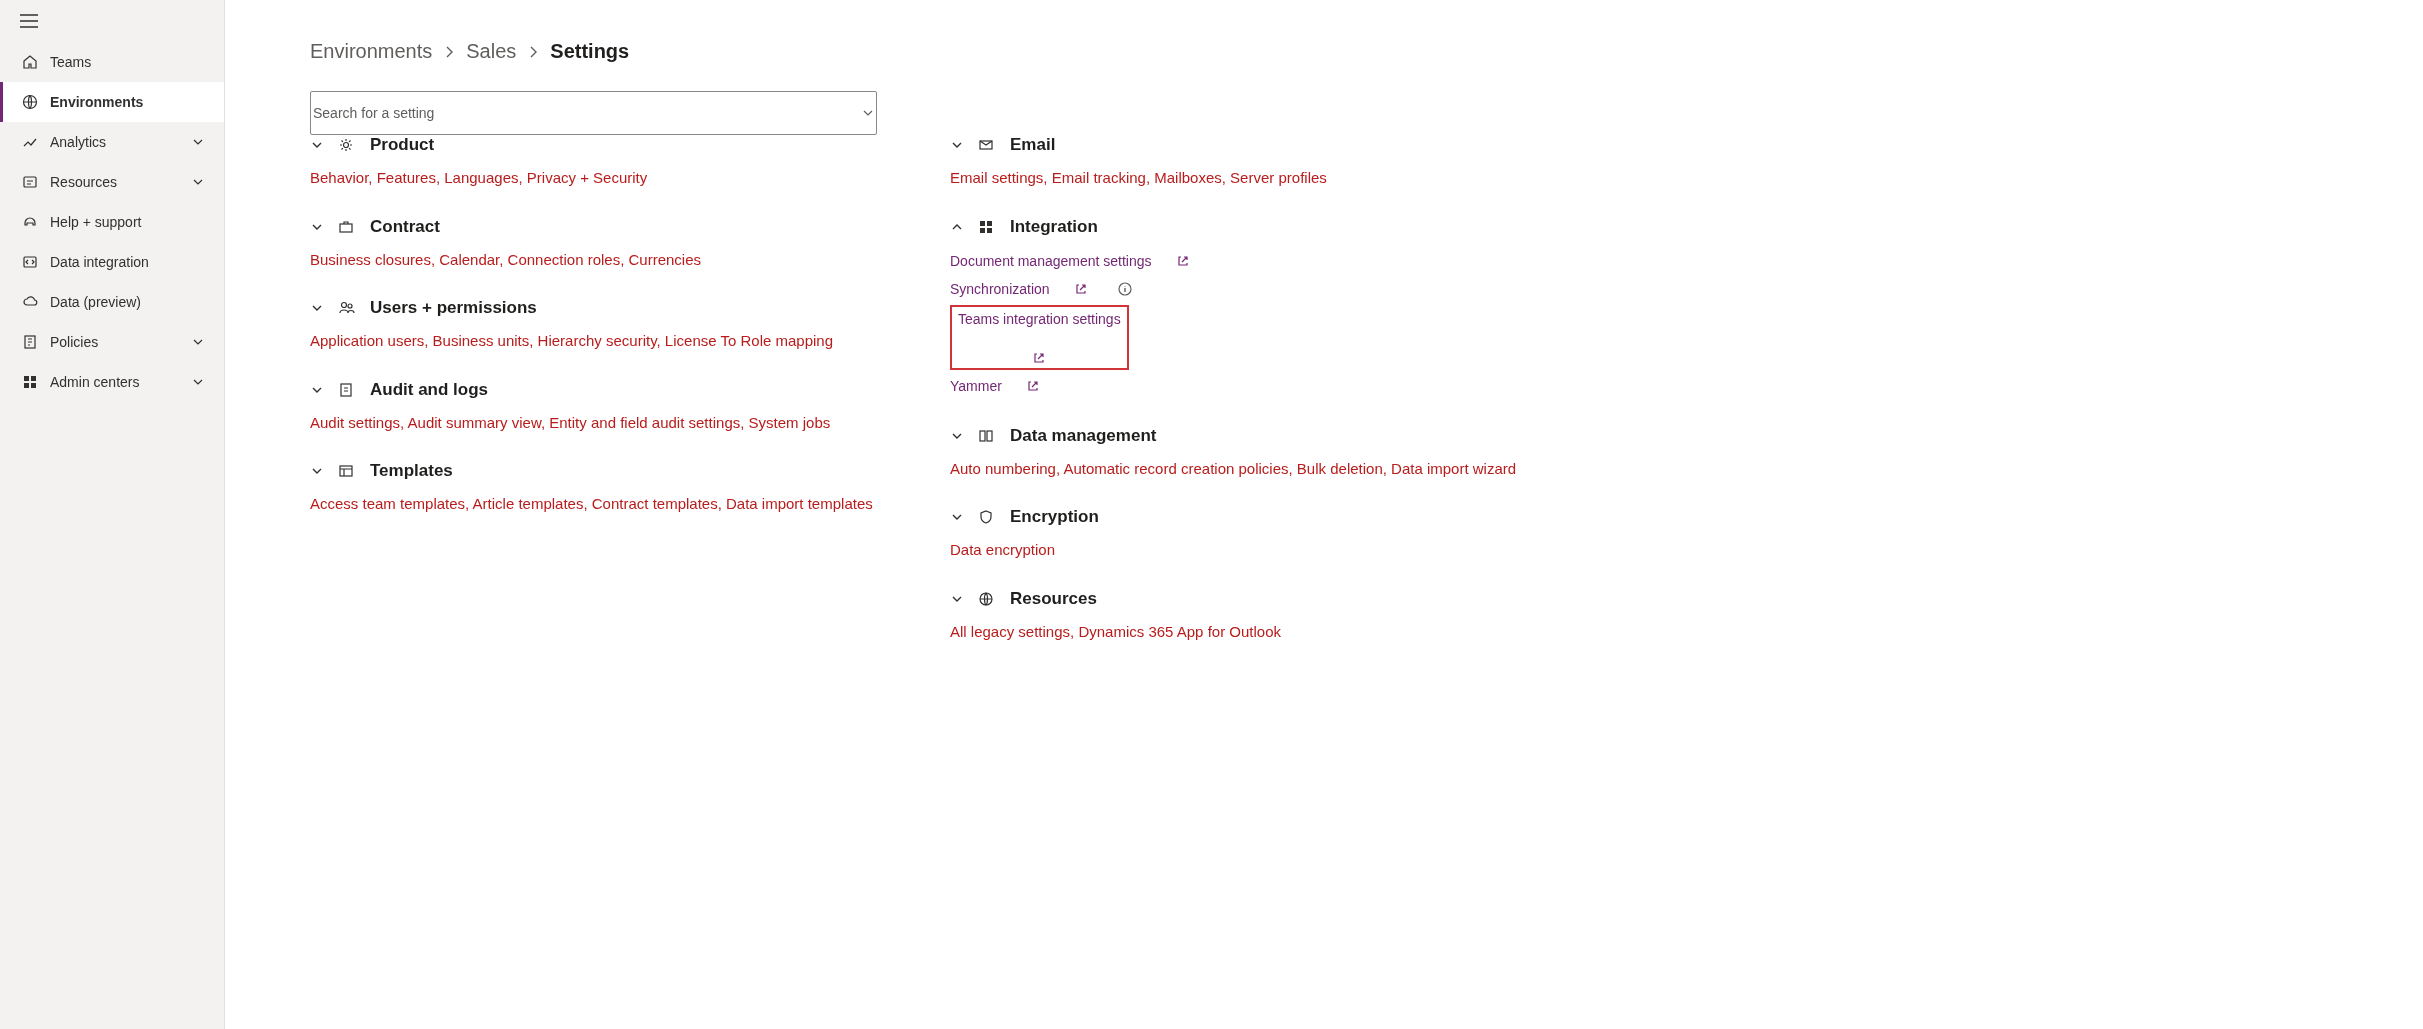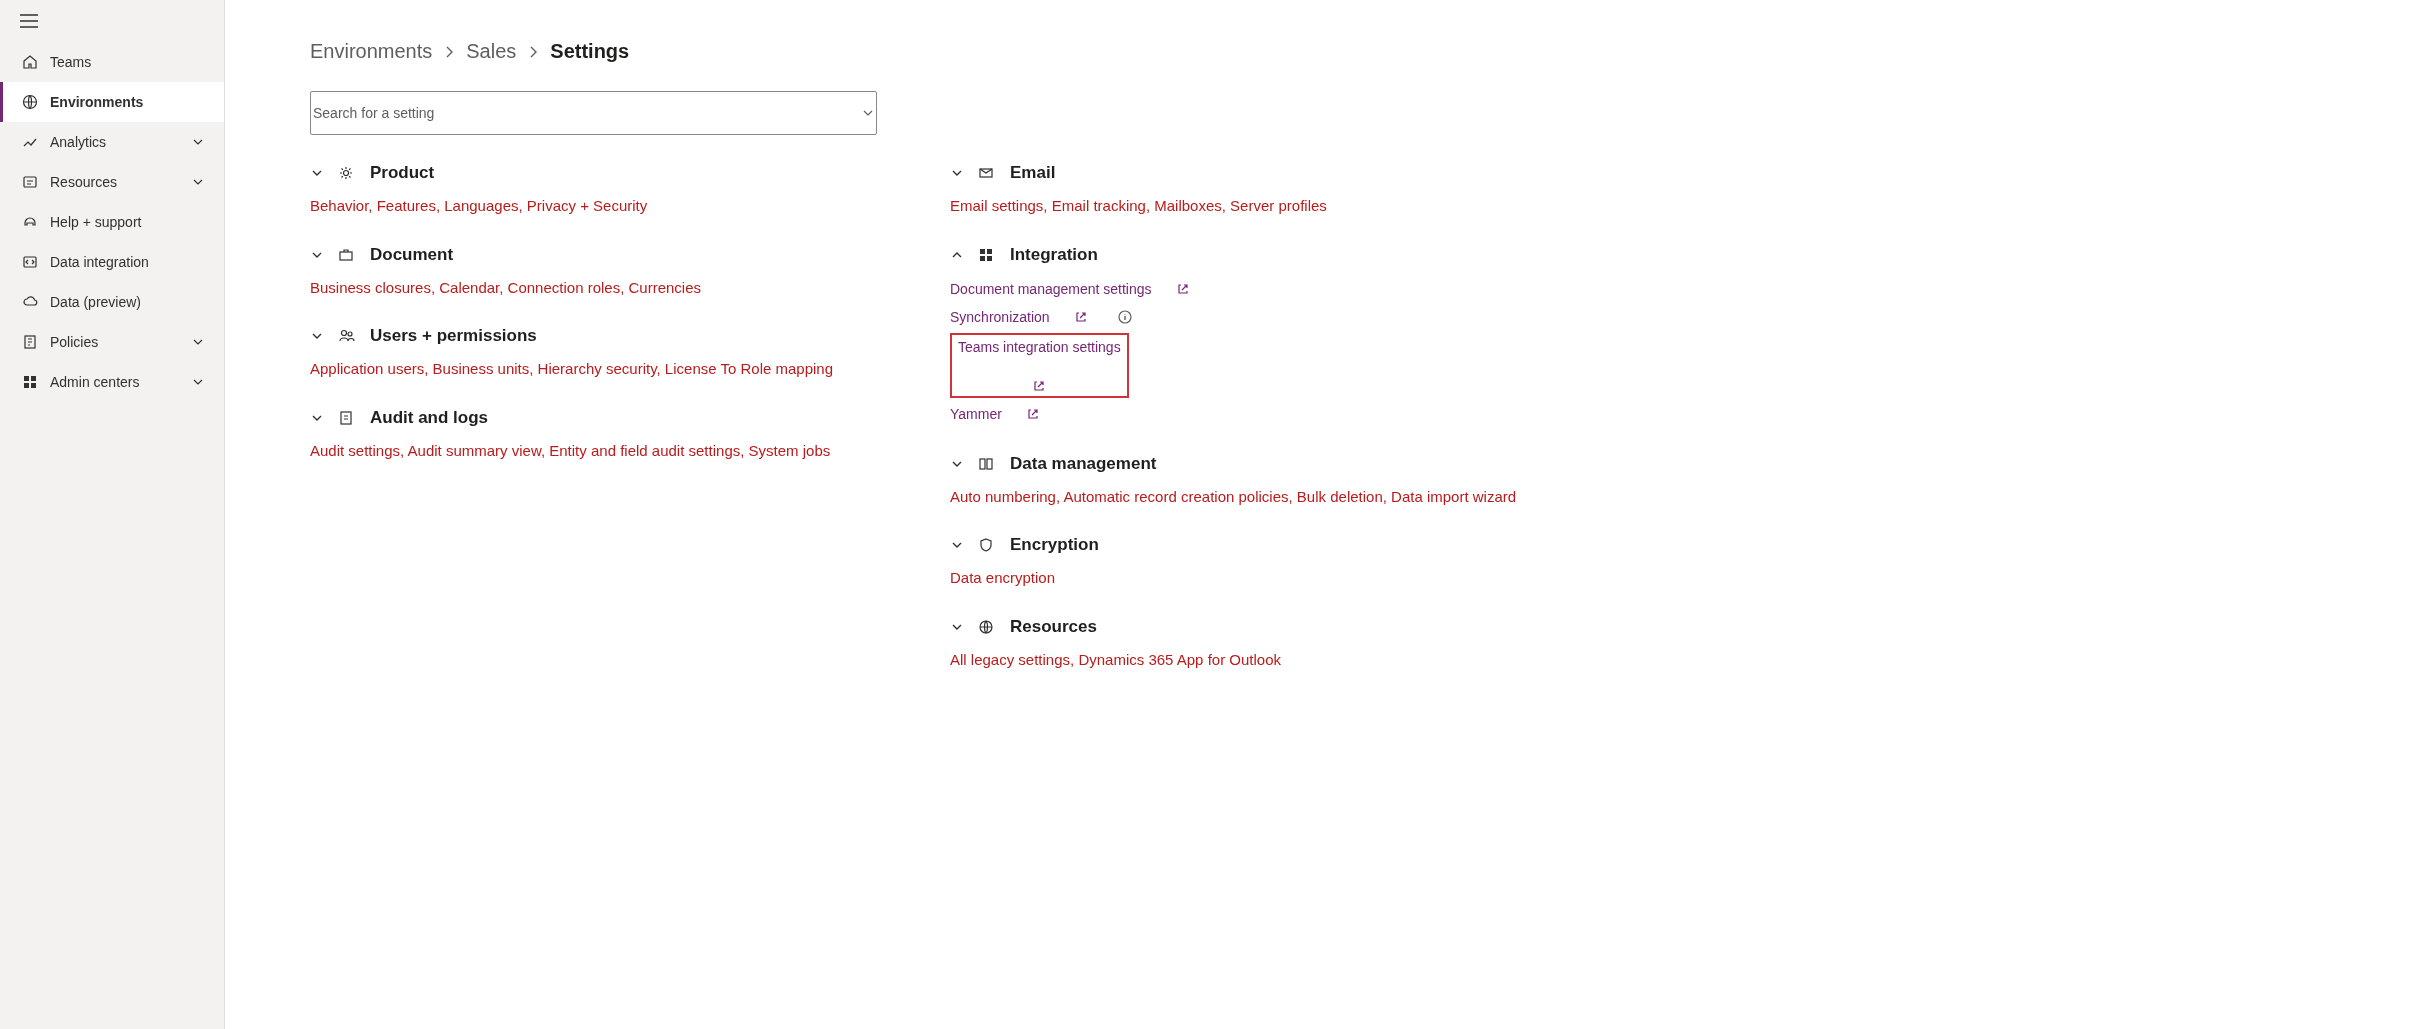--- a/index.html
+++ b/index.html
@@ -86,21 +86,20 @@
     outline: none;
     flex: 1;
     font-size: 14px;
     color: #323130;
     background: transparent;
   }
   .search-box input::placeholder { color: #605e5c; }
   .cols {
     display: flex;
     gap: 30px;
-    margin-top: 28px;
   }
   .col { flex: 0 0 610px; }
   .col2 { flex: 0 0 640px; }
   .group { margin-bottom: 26px; }
   .group-header {
     display: flex;
     align-items: center;
     gap: 14px;
     font-size: 17px;
     font-weight: 600;
@@ -309,21 +308,21 @@
               <svg width="14" height="14" viewBox="0 0 14 14">
                 <path d="M3 5l4 4 4-4" fill="none" stroke="#323130" stroke-width="1.4"></path>
               </svg>
             </span>
           <span class="gicon">
               <svg width="16" height="16" viewBox="0 0 16 16">
                 <rect x="2" y="5" width="12" height="8" fill="none" stroke="#323130" stroke-width="1.2"></rect>
                 <path d="M6 5V3h4v2" fill="none" stroke="#323130" stroke-width="1.2"></path>
               </svg>
             </span>
-          <span>Document</span>
+          <span>Contract</span>
         </div>
         <div class="group-sub">Business closures, Calendar, Connection roles, Currencies</div>
       </div>
 
       <div class="group">
         <div class="group-header">
           <span class="chev">
               <svg width="14" height="14" viewBox="0 0 14 14">
                 <path d="M3 5l4 4 4-4" fill="none" stroke="#323130" stroke-width="1.4"></path>
               </svg>
@@ -351,20 +350,37 @@
               <svg width="16" height="16" viewBox="0 0 16 16">
                 <rect x="3" y="2" width="10" height="12" fill="none" stroke="#323130" stroke-width="1.2"></rect>
                 <path d="M6 6h4M6 9h4" stroke="#323130" stroke-width="1.2"></path>
               </svg>
             </span>
           <span>Audit and logs</span>
         </div>
         <div class="group-sub">Audit settings, Audit summary view, Entity and field audit settings, System jobs</div>
       </div>
 
+      <div class="group">
+        <div class="group-header">
+          <span class="chev">
+              <svg width="14" height="14" viewBox="0 0 14 14">
+                <path d="M3 5l4 4 4-4" fill="none" stroke="#323130" stroke-width="1.4"></path>
+              </svg>
+            </span>
+          <span class="gicon">
+              <svg width="16" height="16" viewBox="0 0 16 16">
+                <rect x="2" y="3" width="12" height="10" fill="none" stroke="#323130" stroke-width="1.2"></rect>
+                <path d="M2 6h12M6 6v7" stroke="#323130" stroke-width="1.2"></path>
+              </svg>
+            </span>
+          <span>Templates</span>
+        </div>
+        <div class="group-sub">Access team templates, Article templates, Contract templates, Data import templates</div>
+      </div>
     </div>
 
     <div class="col2">
 
       <div class="group">
         <div class="group-header">
           <span class="chev">
               <svg width="14" height="14" viewBox="0 0 14 14">
                 <path d="M3 5l4 4 4-4" fill="none" stroke="#323130" stroke-width="1.4"></path>
               </svg>

